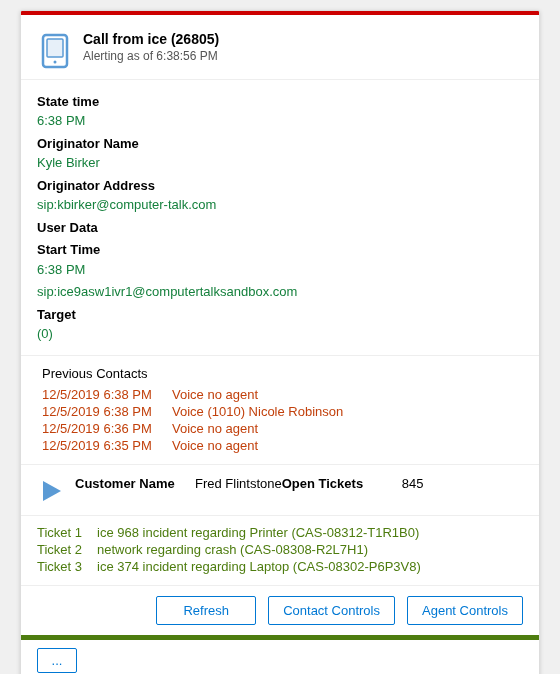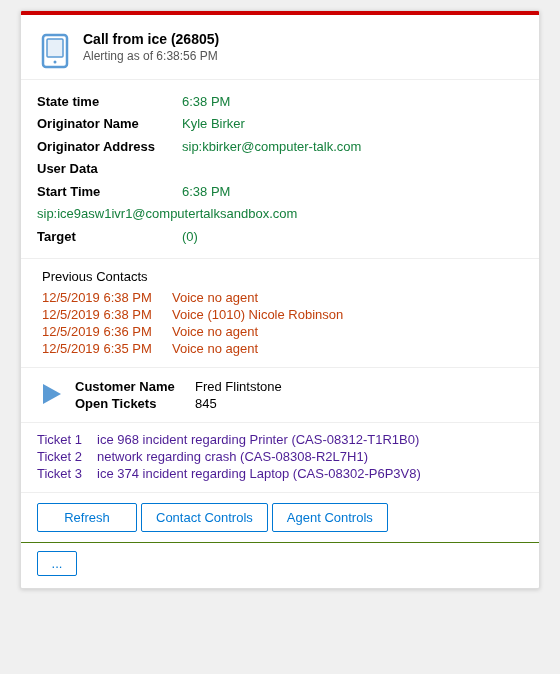--- a/index.html
+++ b/index.html
@@ -49,20 +49,21 @@
       margin-top: 2px;
     }
     .info-section {
       padding: 10px 16px;
       border-bottom: 1px solid #eee;
     }
     .info-row {
       display: flex;
       padding: 1.5px 0;
       line-height: 1.5;
+      flex-direction: column;
     }
     .info-label {
       font-weight: 700;
       color: #000;
       min-width: 145px;
       font-size: 13px;
     }
     .info-value {
       color: #15803d;
       font-size: 13px;
@@ -97,21 +98,21 @@
     }
     .crm-icon {
       width: 28px;
       height: 28px;
       margin-right: 10px;
       flex-shrink: 0;
       margin-top: 2px;
     }
     .crm-info {
       display: flex;
-      flex-direction: column;
+      flex-direction: row;
       justify-content: flex-end;
     }
     .crm-row {
       display: flex;
       font-size: 13px;
       padding: 1px 0;
     }
     .crm-label {
       font-weight: 700;
       min-width: 120px;
@@ -120,34 +121,35 @@
       color: #000;
     }
     .tickets-section {
       padding: 8px 16px 10px 16px;
       border-bottom: 1px solid #eee;
     }
     .ticket-row {
       display: flex;
       font-size: 13px;
       padding: 1px 0;
-      color: #4c1d95;
+      color: #4d7c0f;
     }
     .ticket-label {
       min-width: 60px;
       font-weight: 400;
     }
     .ticket-desc {
       flex: 1;
     }
     .buttons-section {
       padding: 10px 16px;
       display: flex;
-      gap: 4px;
-      border-bottom: 1px solid #4d7c0f;
+      gap: 12px;
+      border-bottom: 5px solid #4d7c0f;
+      justify-content: flex-end;
     }
     .btn {
       border: 1.5px solid #0078d4;
       background: #fff;
       color: #0078d4;
       font-size: 13px;
       padding: 6px 14px;
       border-radius: 2px;
       cursor: pointer;
       font-family: 'Segoe UI', Arial, sans-serif;

